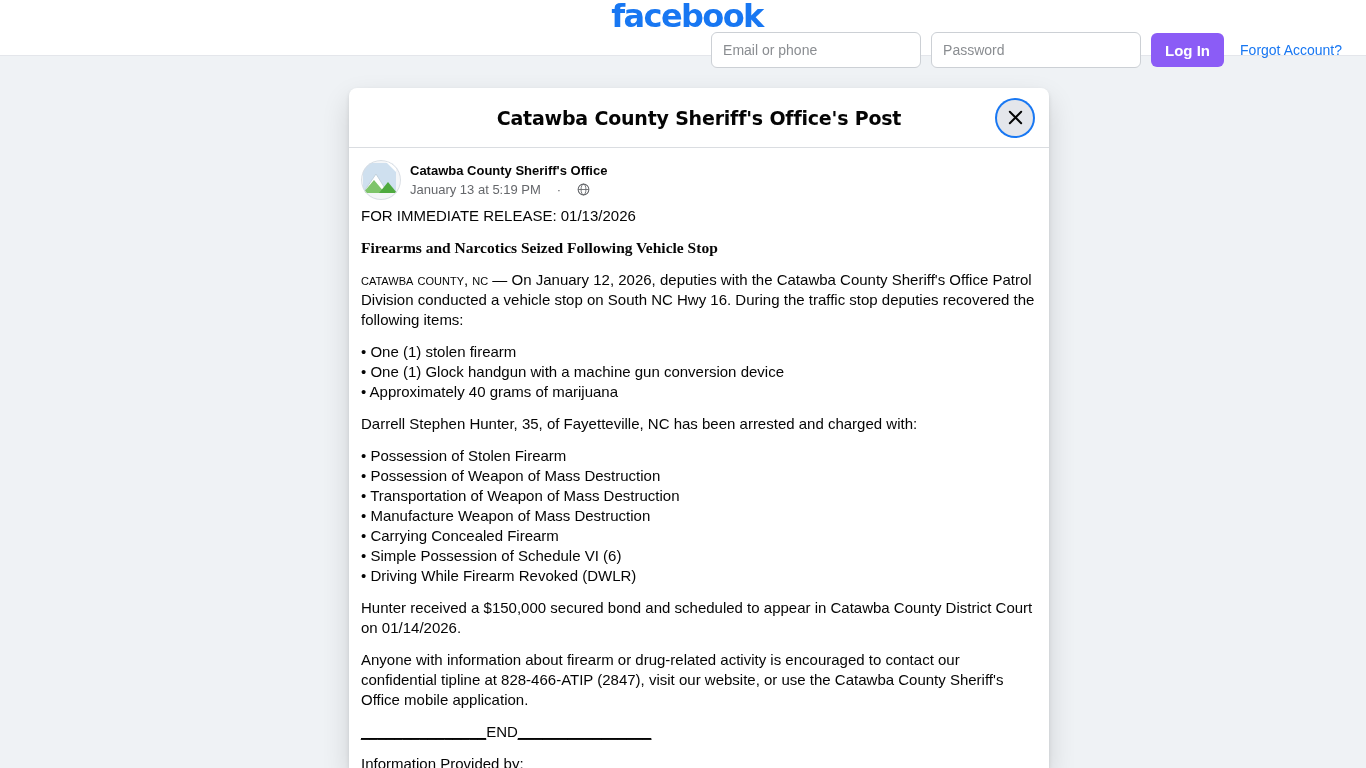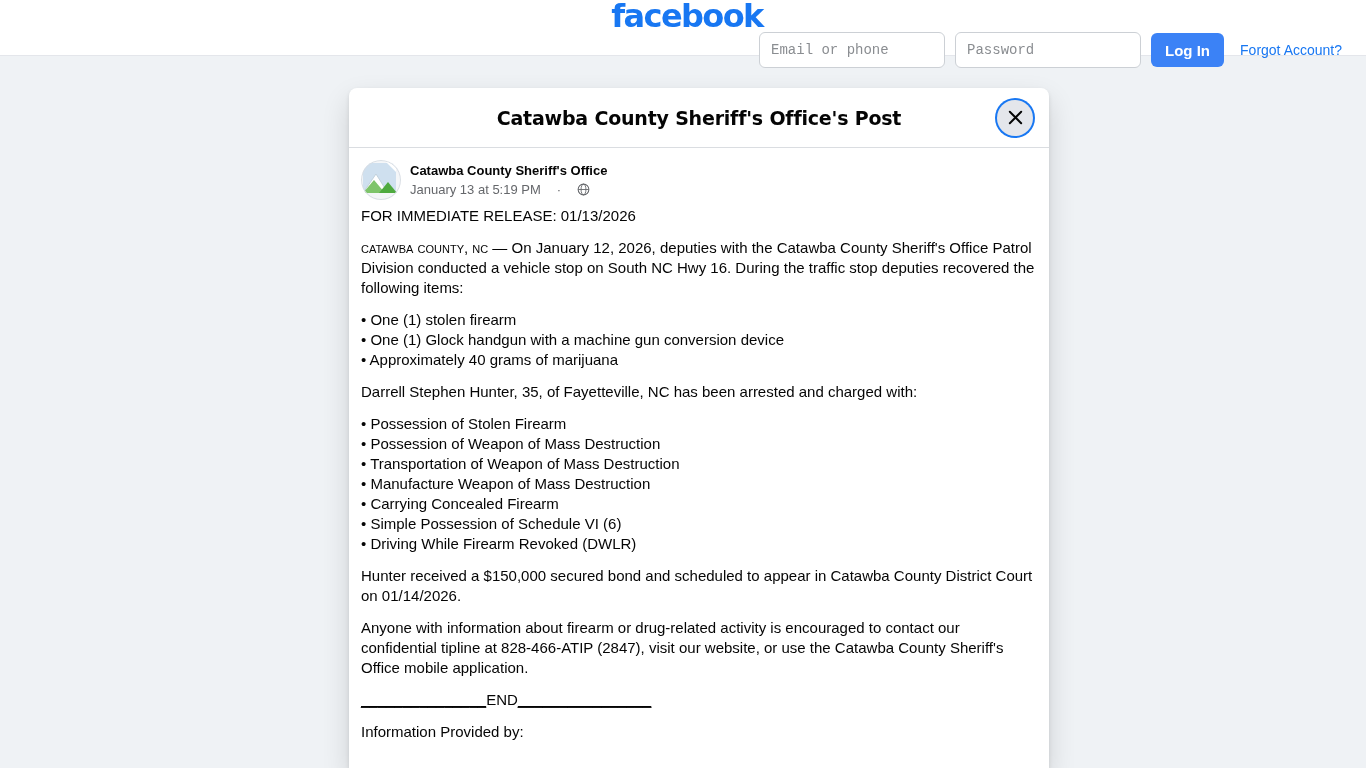--- a/index.html
+++ b/index.html
@@ -33,36 +33,36 @@
     line-height: 1;
     user-select: none;
   }
   .topbar-right {
     margin-left: auto;
     display: flex;
     align-items: center;
     gap: 10px;
   }
   .login-field {
-    width: 186px;
+    width: 210px;
     height: 36px;
     border: 1px solid #ccd0d5;
     border-radius: 6px;
     padding: 0 11px;
-    font-family: Liberation Mono, monospace;
+    font-family: Liberation Sans, sans-serif;
     font-size: 14px;
     color: #c2410c;
     background: #ffffff;
     outline: none;
   }
   .login-field::placeholder { color: #8a8d91; }
   .login-btn {
     height: 34px;
     min-width: 68px;
-    background: #3b82f6;
+    background: #8b5cf6;
     color: #ffffff;
     font-family: "Liberation Sans", sans-serif;
     font-size: 15px;
     font-weight: 700;
     border: none;
     border-radius: 6px;
     padding: 0 14px;
     cursor: pointer;
   }
   .forgot-link {
@@ -269,20 +269,21 @@
               </svg>
             </span>
           </div>
         </div>
       </div>
 
       <div class="post-text">
 
         <p class="p-plain">FOR IMMEDIATE RELEASE: 01/13/2026</p>
 
+        <p class="p-serif-bold">Firearms and Narcotics Seized Following Vehicle Stop</p>
 
         <p class="p-plain"><span class="smallcaps">CATAWBA COUNTY, NC</span><span> — On January 12, 2026, deputies with the Catawba County Sheriff's Office Patrol Division conducted a vehicle stop on South NC Hwy 16.  During the traffic stop deputies recovered the following items:</span></p>
 
         <ul class="bullet-list">
           <li>One (1) stolen firearm</li>
           <li>One (1) Glock handgun with a machine gun conversion device</li>
           <li>Approximately 40 grams of marijuana</li>
         </ul>
 
         <p class="p-plain">Darrell Stephen Hunter, 35, of Fayetteville, NC has been arrested and charged with:</p>

